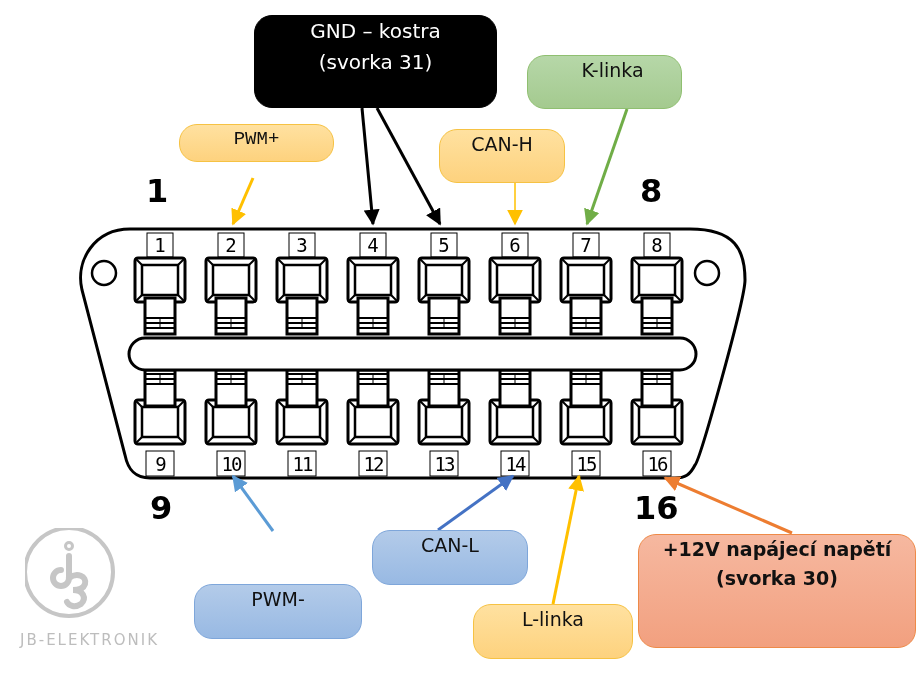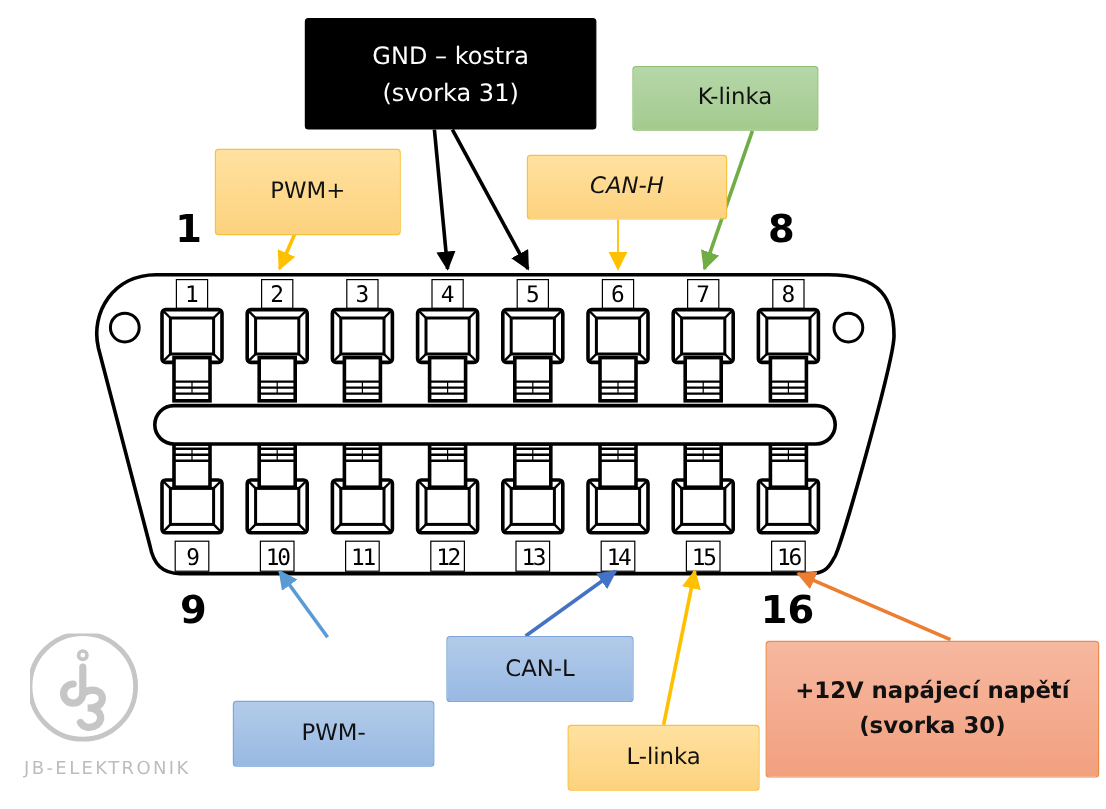--- a/index.html
+++ b/index.html
@@ -1,21 +1,21 @@
 <!DOCTYPE html>
 <html><head>
 <meta charset="utf-8">
 <style>
   html, body { margin: 0; padding: 0; background: #ffffff; }
   body { width: 922px; height: 674px; position: relative; overflow: hidden;
          font-family: "DejaVu Sans", "Liberation Sans", sans-serif; }
   #diagram { position: absolute; left: 0; top: 0; }
   .callout {
-    position: absolute; box-sizing: border-box; border-radius: 3px;
-    display: flex; flex-direction: column; align-items: center; justify-content: center;
+    position: absolute; box-sizing: border-box; border-radius: 18px;
+    display: flex; flex-direction: column; align-items: center; justify-content: flex-start;
     font-family: "DejaVu Sans", "Liberation Sans", sans-serif; font-size: 19px; color: #111;
     text-align: center; line-height: 1.55;
   }
   .c-black { background: #000; color: #fff; border: 1px solid #000; font-size: 20px; }
   .c-yellow { background: linear-gradient(#ffe1a0, #fdd27e); border: 1px solid #f6c243; }
   .c-green { background: linear-gradient(#b6d7a8, #a4ca8f); border: 1px solid #8fbf70; padding-left: 16px; }
   .c-blue { background: linear-gradient(#b3cbe9, #98b9e3); border: 1px solid #7ea6da; }
   .c-orange { background: linear-gradient(#f6b8a0, #f2a07f); border: 1px solid #ee8a48; }
   .corner-num {
     position: absolute; font-family: "DejaVu Sans", "Liberation Sans", sans-serif;
@@ -360,24 +360,24 @@
 
 <div class="corner-num" style="left:146px; top:172px;">1</div>
 <div class="corner-num" style="left:640px; top:172px;">8</div>
 <div class="corner-num" style="left:150px; top:489px;">9</div>
 <div class="corner-num" style="left:634px; top:489px;">16</div>
 
 <div class="callout c-black" style="left:254px; top:15px; width:243px; height:93px;">
   <span>GND – kostra</span>
   <span>(svorka 31)</span>
 </div>
-<div class="callout c-yellow" style="left:179px; top:124px; width:155px; height:72px;">
+<div class="callout c-yellow" style="left:179px; top:124px; width:155px; height:38px;font-family:Liberation Mono, monospace;">
   <span>PWM+</span>
 </div>
-<div class="callout c-yellow" style="left:439px; top:129px; width:167px; height:54px;font-style:italic;">
+<div class="callout c-yellow" style="left:439px; top:129px; width:126px; height:54px;">
   <span>CAN-H</span>
 </div>
 <div class="callout c-green" style="left:527px; top:55px; width:155px; height:54px;">
   <span>K-linka</span>
 </div>
 <div class="callout c-blue" style="left:194px; top:559px; width:168px; height:55px;margin-top:25px;">
   <span>PWM-</span>
 </div>
 <div class="callout c-blue" style="left:372px; top:530px; width:156px; height:55px;">
   <span>CAN-L</span>

